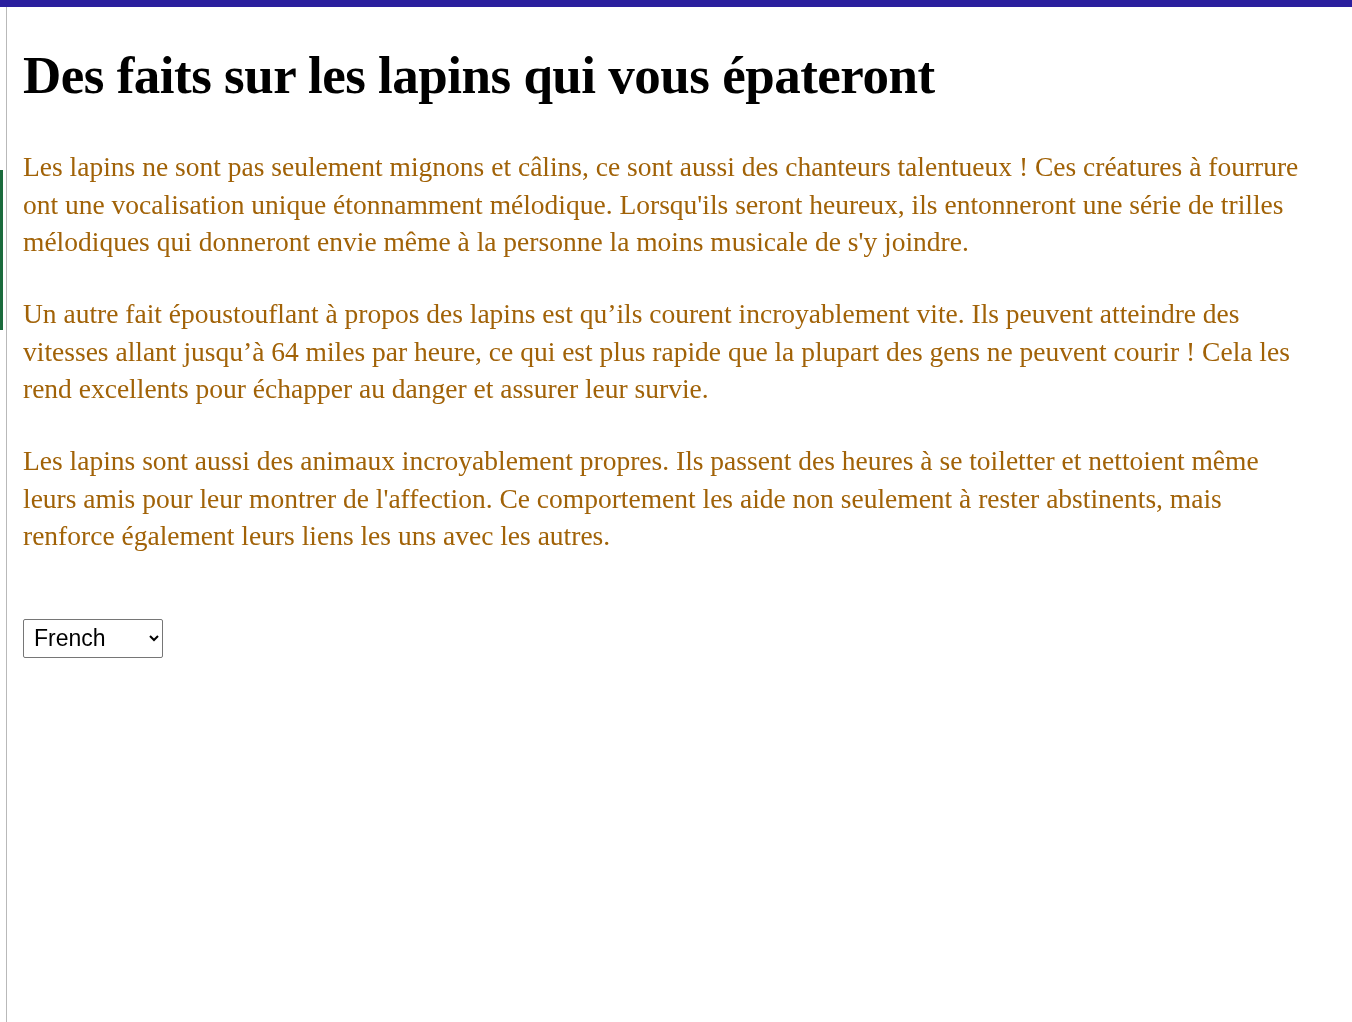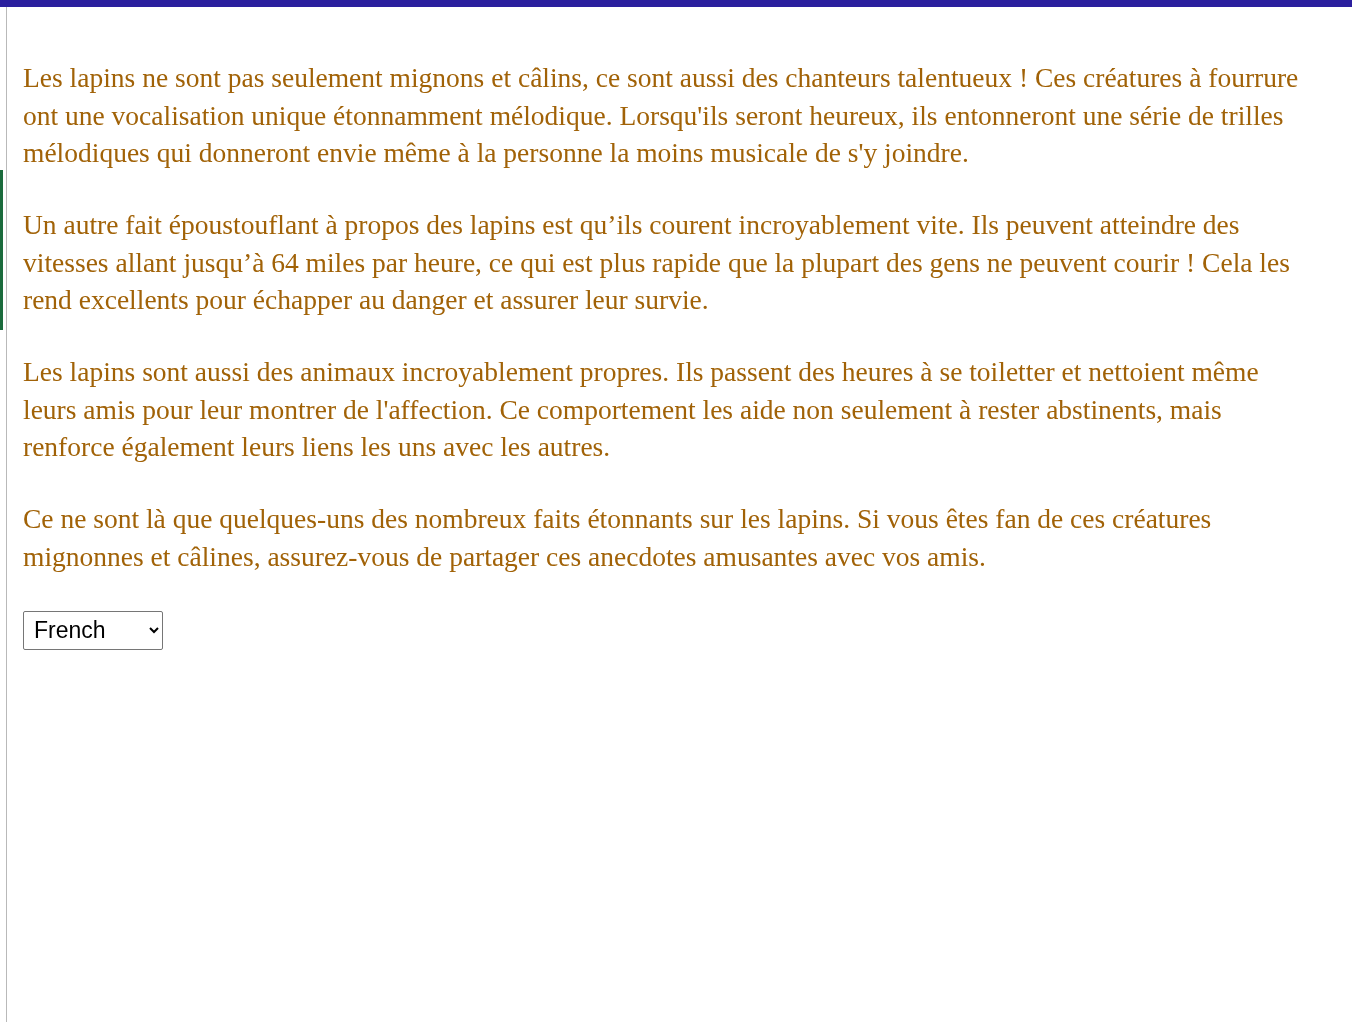--- a/index.html
+++ b/index.html
@@ -77,36 +77,37 @@
     font-family: "Liberation Sans", sans-serif;
     font-size: 23px;
     padding: 3px 6px 4px 6px;
     border: 1px solid #767676;
     border-radius: 2px;
     background: #ffffff;
     color: #000000;
     width: 140px;
     height: 39px;
     box-sizing: border-box;
+    margin-top: 28px;
   }
 </style>
 </head>
 <body>
 
 <div id="top-bar"></div>
 <div id="left-edge"></div>
 <div id="left-accent"></div>
 
 <div id="page">
 
+  <h1 id="page-title">Des faits sur les lapins qui vous épateront</h1>
 
   <p class="para">Les lapins ne sont pas seulement mignons et câlins, ce sont aussi des chanteurs talentueux ! Ces créatures à fourrure ont une vocalisation unique étonnamment mélodique. Lorsqu'ils seront heureux, ils entonneront une série de trilles mélodiques qui donneront envie même à la personne la moins musicale de s'y joindre.</p>
   <p class="para">Un autre fait époustouflant à propos des lapins est qu’ils courent incroyablement vite. Ils peuvent atteindre des vitesses allant jusqu’à 64 miles par heure, ce qui est plus rapide que la plupart des gens ne peuvent courir ! Cela les rend excellents pour échapper au danger et assurer leur survie.</p>
   <p class="para">Les lapins sont aussi des animaux incroyablement propres. Ils passent des heures à se toiletter et nettoient même leurs amis pour leur montrer de l'affection. Ce comportement les aide non seulement à rester abstinents, mais renforce également leurs liens les uns avec les autres.</p>
-  <p class="para">Ce ne sont là que quelques-uns des nombreux faits étonnants sur les lapins. Si vous êtes fan de ces créatures mignonnes et câlines, assurez-vous de partager ces anecdotes amusantes avec vos amis.</p>
 
   <div id="lang-select-wrap">
     <select id="language-select">
       <option>French</option>
     </select>
   </div>
 
 </div>
 
 </body></html>

